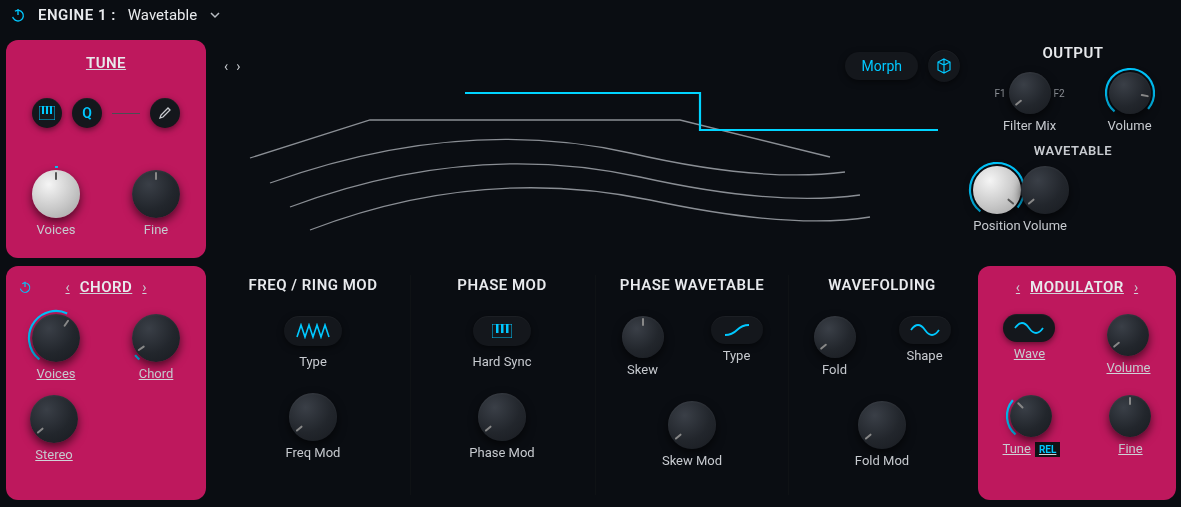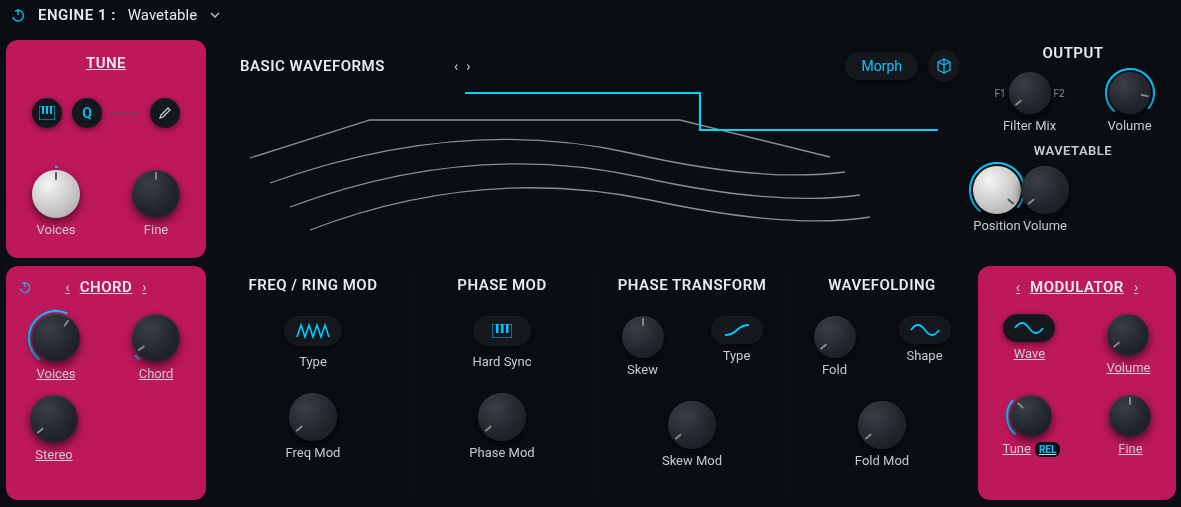--- a/index.html
+++ b/index.html
@@ -70,21 +70,21 @@
     color: #00c8ff; font-size: 14px; cursor:pointer;
     box-shadow: 0 2px 6px rgba(0,0,0,0.5);
   }
 
   .nav-arrow { font-size: 14px; color: #c8cbd0; cursor:pointer; padding:0 4px; }
 
   .divider { position:absolute; width:1px; background:#0f1215; top:275px; height:220px; }
 
   .rel-tag {
     background:#0f1215; color:#00c8ff; font-size:10px; font-weight:700;
-    padding:2px 4px; border-radius:6px; margin-left:4px;
+    padding:2px 4px; border-radius:0; margin-left:4px;
   }
   .sec-head { display:flex; align-items:center; justify-content:center; gap:6px; }
   .icon-chip { width:58px; height:30px; }
 </style>
 </head>
 <body>
 
 <div class="hdr">
   <svg class="power-icon" viewBox="0 0 24 24">
     <circle cx="12" cy="13" r="8" fill="none" stroke="#00c8ff" stroke-width="2" stroke-dasharray="40 10" transform="rotate(-125 12 13)"></circle>
@@ -136,21 +136,20 @@
       <div class="knob lg">
           <div class="tick" style="transform:translateX(-50%);background:#888;"></div>
         </div>
       <div class="label">Fine</div>
     </div>
   </div>
 </div>
 
 <div style="position:absolute; left:220px; top:50px; width:740px;">
   <div style="display:flex; align-items:center;">
-    <div class="title" style="width:230px; text-align:left; padding-left:20px;">BASIC WAVEFORMS</div>
     <span class="nav-arrow">‹</span>
     <span class="nav-arrow">›</span>
     <div style="flex:1"></div>
     <div class="morph-pill">Morph</div>
     <div class="chip round" style="width:32px;height:32px;margin-left:10px;">
       <svg width="16" height="16" viewBox="0 0 16 16">
           <path d="M8 1 L14 4 L14 12 L8 15 L2 12 L2 4 Z M8 1 L8 15 M2 4 L8 7 L14 4 M8 7 L8 15" fill="none" stroke="#00c8ff" stroke-width="1.2"></path>
         </svg>
     </div>
   </div>
@@ -294,21 +293,21 @@
   </div>
   <div style="display:flex; flex-direction:column; align-items:center; margin-top:24px;">
     <div class="knob lg">
         <div class="tick" style="transform:translateX(-50%) rotate(-130deg);transform-origin:50% 22px;background:#888;"></div>
       </div>
     <div class="label">Phase Mod</div>
   </div>
 </div>
 
 <div style="position:absolute; left:598px; top:276px; width:188px;">
-  <div class="title">PHASE TRANSFORM</div>
+  <div class="title">PHASE WAVETABLE</div>
   <div style="display:flex; justify-content:space-around; margin-top:22px;">
     <div class="knob-wrap">
       <div class="knob md">
           <div class="tick" style="transform:translateX(-50%);background:#888;transform-origin:50% 19px;"></div>
         </div>
       <div class="label">Skew</div>
     </div>
     <div class="knob-wrap">
       <div class="chip icon-chip" style="width:52px;height:28px;">
         <svg width="26" height="14" viewBox="0 0 26 14">

